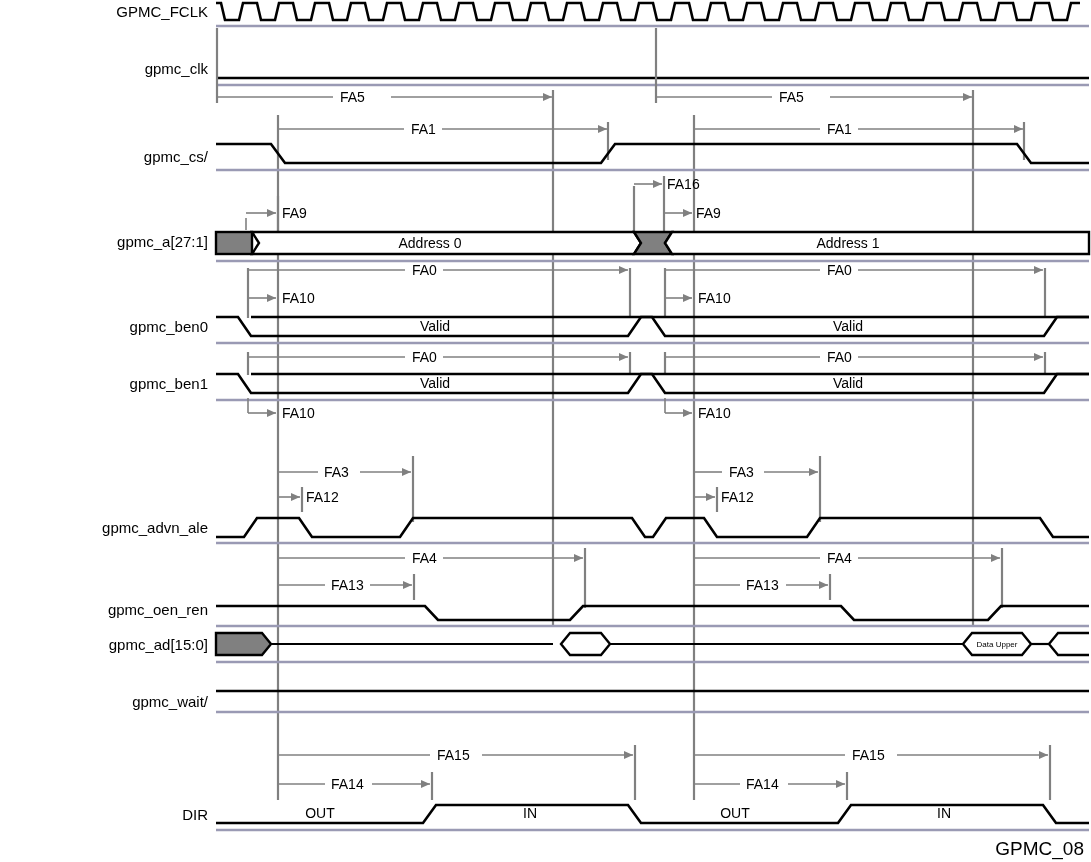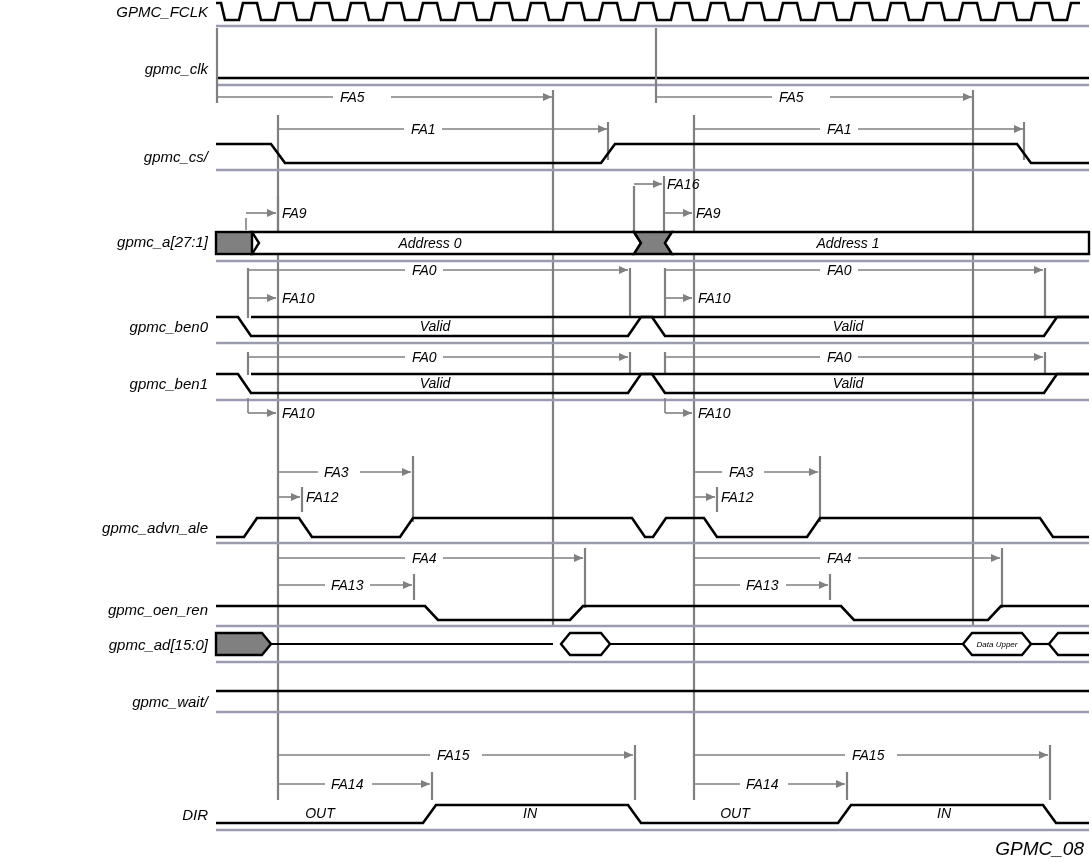--- a/index.html
+++ b/index.html
@@ -1,17 +1,17 @@
 <!DOCTYPE html>
 <html><head>
 <meta charset="utf-8">
 <style>
   html,body{margin:0;padding:0;background:#ffffff;}
   body{width:1091px;height:862px;font-family:"Liberation Sans",sans-serif;overflow:hidden;}
-  #stage{position:relative;width:1091px;height:862px;font-style:italic;}
+  #stage{position:relative;width:1091px;height:862px;}
   svg{display:block;}
   .sig-label{font-family:"Liberation Sans",sans-serif;font-size:15px;fill:#000;text-anchor:end;}
   .wave-text{font-family:"Liberation Sans",sans-serif;font-size:14px;fill:#000;text-anchor:middle;}
   .wave-text-small{font-family:"Liberation Sans",sans-serif;font-size:8px;fill:#000;text-anchor:middle;}
   .dim-text{font-family:"Liberation Sans",sans-serif;font-size:14px;fill:#000;}
   .fig-id{font-family:"Liberation Sans",sans-serif;font-size:19px;fill:#000;text-anchor:end;}
   .wf{fill:none;stroke:#000;stroke-width:2.6;}
   .wf-thin{fill:none;stroke:#000;stroke-width:2.2;}
   .base{stroke:#9a9ab4;stroke-width:2.4;fill:none;}
   .vline{stroke:#808080;stroke-width:2.2;fill:none;}

